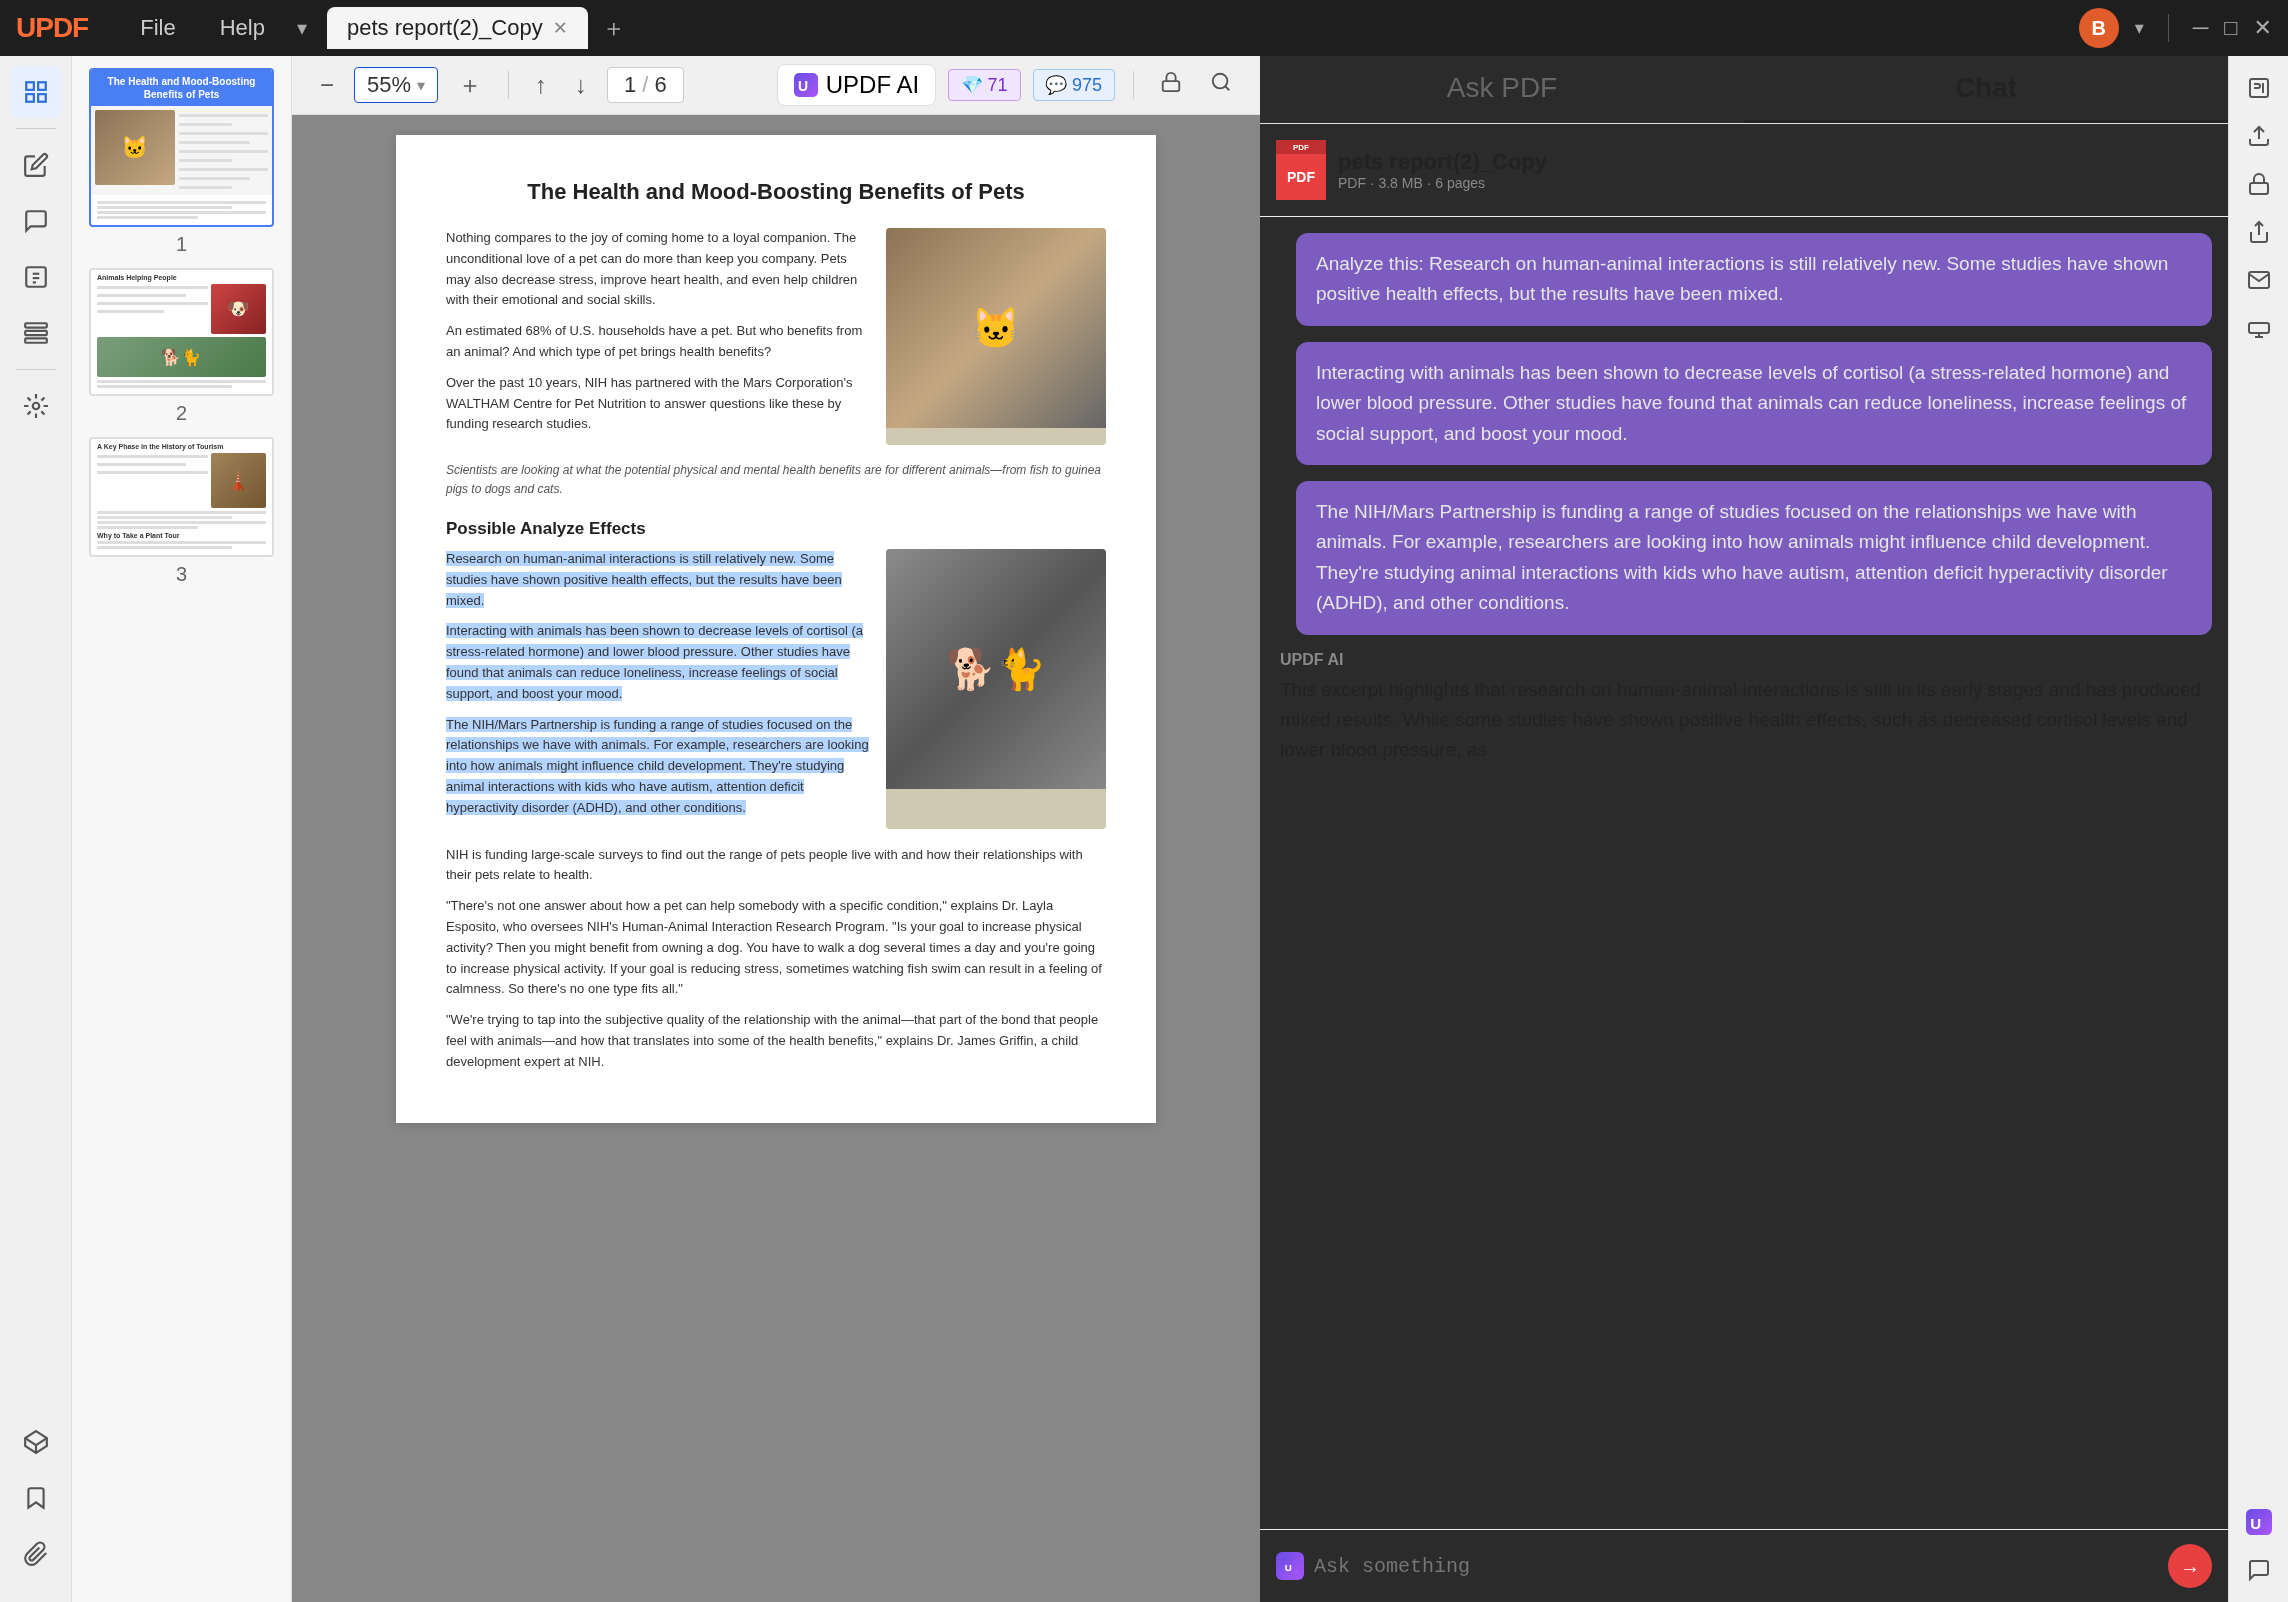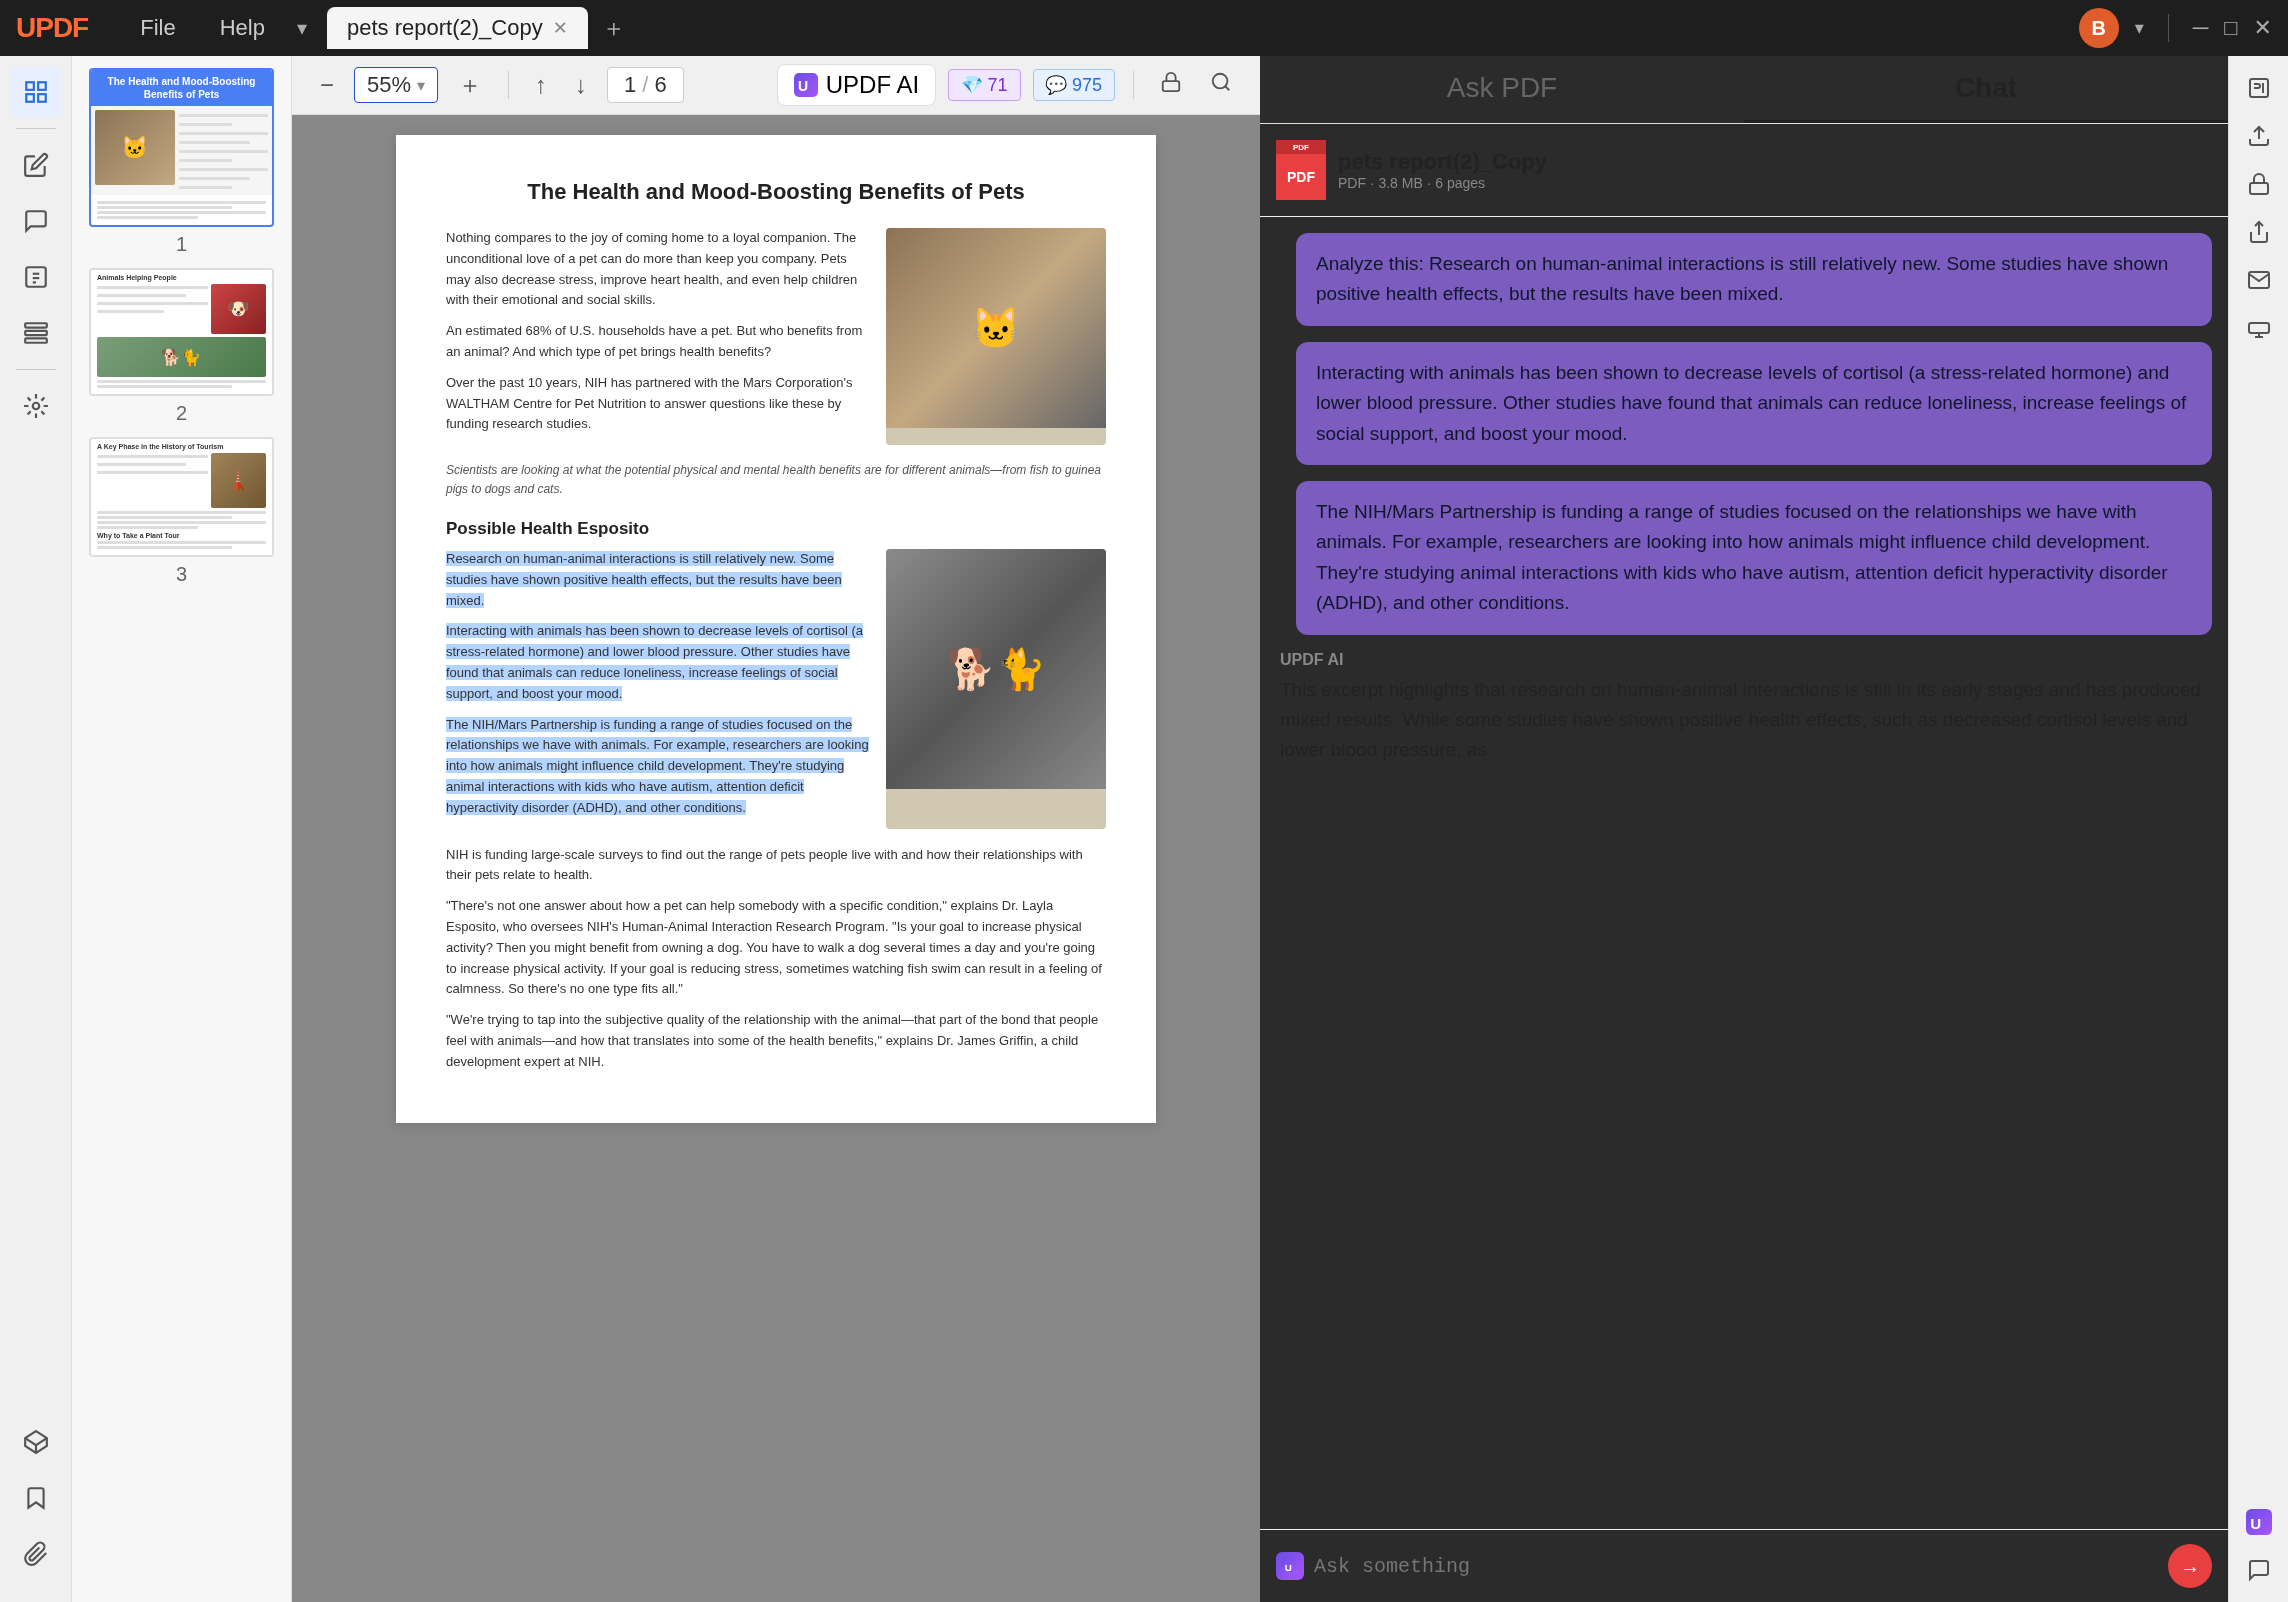--- a/index.html
+++ b/index.html
@@ -115,21 +115,21 @@
     .ai-tab.active { color: #222; font-weight: bold; border-bottom: 3px solid #222; }
 
     #ai-file-info { display: flex; align-items: center; gap: 12px; padding: 16px; border-bottom: 1px solid #eee; }
     .pdf-icon-box { width: 50px; height: 60px; background: #e84040; border-radius: 6px; display: flex; flex-direction: column; align-items: center; justify-content: center; color: #fff; font-size: 11px; font-weight: bold; }
     .ai-file-details { flex: 1; }
     .ai-file-name { font-size: 22px; font-weight: bold; color: #222; }
     .ai-file-meta { font-size: 14px; color: #888; }
 
     #ai-messages { flex: 1; overflow-y: auto; padding: 16px; display: flex; flex-direction: column; gap: 16px; }
     .ai-msg { padding: 16px 20px; border-radius: 12px; font-size: 19px; line-height: 1.6; }
-    .ai-msg.user { background: #7c5cbf; color: #0f172a; margin-left: 20px; }
+    .ai-msg.user { background: #7c5cbf; color: #e5e5e5; margin-left: 20px; }
     .ai-msg-label { font-size: 16px; color: #888; margin-bottom: 6px; font-weight: bold; }
 
     #ai-input-area { border-top: 1px solid #eee; padding: 14px 16px; display: flex; align-items: center; gap: 10px; }
     #ai-input { flex: 1; border: none; outline: none; font-size: 20px; color: #666; background: transparent; font-family: Liberation Mono, monospace; }
     .ai-send-btn { width: 44px; height: 44px; background: #e84040; border-radius: 50%; display: flex; align-items: center; justify-content: center; cursor: pointer; color: #fff; font-size: 20px; }
 
     .updf-logo-small { width: 28px; height: 28px; background: linear-gradient(135deg, #6b4de6, #a855f7); border-radius: 6px; display: inline-flex; align-items: center; justify-content: center; color: #fff; font-size: 14px; font-weight: bold; }
 
     
     ::-webkit-scrollbar { width: 8px; }
@@ -369,21 +369,21 @@
           <p class="pdf-body-text">Nothing compares to the joy of coming home to a loyal companion. The unconditional love of a pet can do more than keep you company. Pets may also decrease stress, improve heart health, and even help children with their emotional and social skills.</p>
           <p class="pdf-body-text">An estimated 68% of U.S. households have a pet. But who benefits from an animal? And which type of pet brings health benefits?</p>
           <p class="pdf-body-text">Over the past 10 years, NIH has partnered with the Mars Corporation's WALTHAM Centre for Pet Nutrition to answer questions like these by funding research studies.</p>
         </div>
         <div class="pdf-img-placeholder">
           <div class="pdf-img-cat">🐱</div>
         </div>
       </div>
       <p class="pdf-body-text" style="font-style:italic;color:#555;font-size:12px;margin-bottom:14px;">Scientists are looking at what the potential physical and mental health benefits are for different animals—from fish to guinea pigs to dogs and cats.</p>
 
-      <h2>Possible Health Esposito</h2>
+      <h2>Possible Analyze Effects</h2>
       <div class="pdf-two-col">
         <div class="pdf-text-col">
           <p class="pdf-body-text">
             <span style="background:#b3d4ff;">Research on human-animal interactions is still relatively new. Some studies have shown positive health effects, but the results have been mixed.</span>
           </p>
           <p class="pdf-body-text">
             <span style="background:#b3d4ff;">Interacting with animals has been shown to decrease levels of cortisol (a stress-related hormone) and lower blood pressure. Other studies have found that animals can reduce loneliness, increase feelings of social support, and boost your mood.</span>
           </p>
           <p class="pdf-body-text">
             <span style="background:#b3d4ff;">The NIH/Mars Partnership is funding a range of studies focused on the relationships we have with animals. For example, researchers are looking into how animals might influence child development. They're studying animal interactions with kids who have autism, attention deficit hyperactivity disorder (ADHD), and other conditions.</span>

